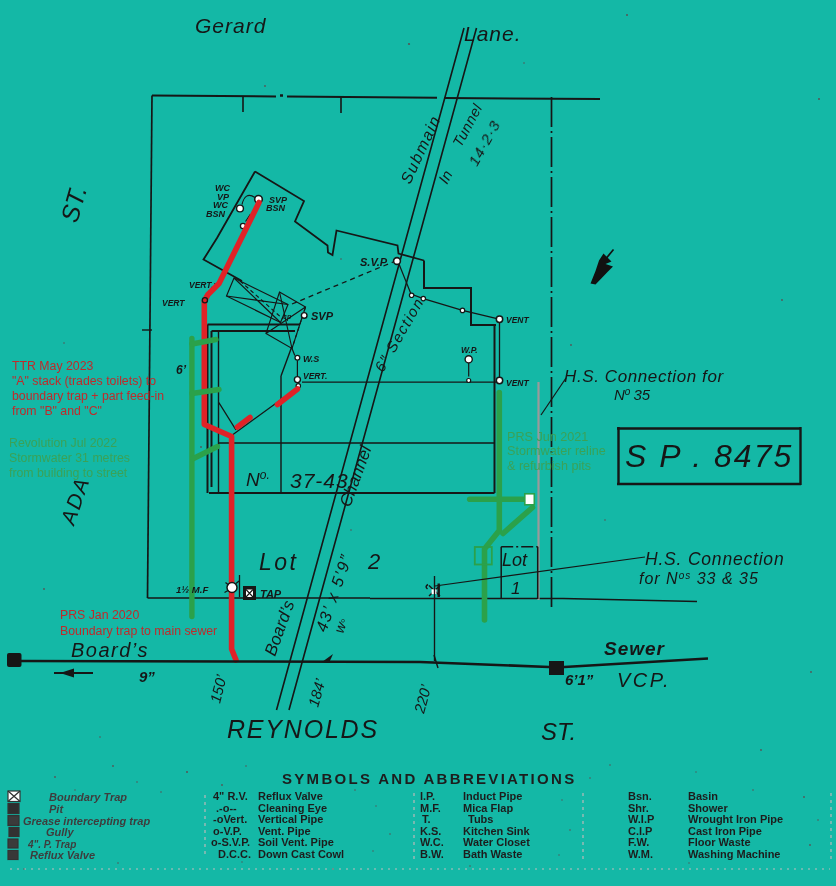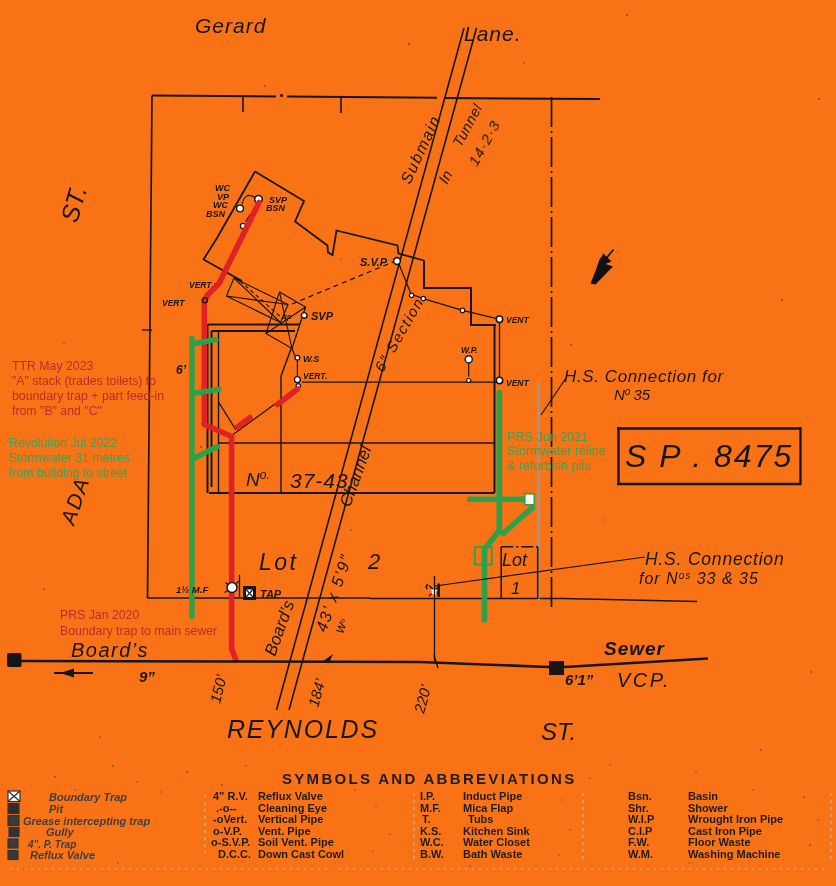--- a/index.html
+++ b/index.html
@@ -1,16 +1,16 @@
 <!DOCTYPE html>
 <html><head>
 <meta charset="utf-8">
 <style>
 html,body{margin:0;padding:0;background:#fff;}
-#page{position:relative;width:836px;height:886px;background:#f97316;overflow:hidden;}
+#page{position:relative;width:836px;height:886px;background:#14b8a6;overflow:hidden;}
 svg{position:absolute;top:0;left:0;}
 .hw{font-family:"Liberation Sans",sans-serif;font-style:italic;fill:#161616;}
 .hwb{font-family:"Liberation Sans",sans-serif;font-style:italic;font-weight:bold;fill:#161616;}
 .ann{font-family:"Liberation Sans",sans-serif;}
 .leg{font-family:"Liberation Sans",sans-serif;font-weight:bold;fill:#1d1d1d;}
 </style>
 </head>
 <body>
 <div id="page">
 <svg width="836" height="886" viewBox="0 0 836 886">

